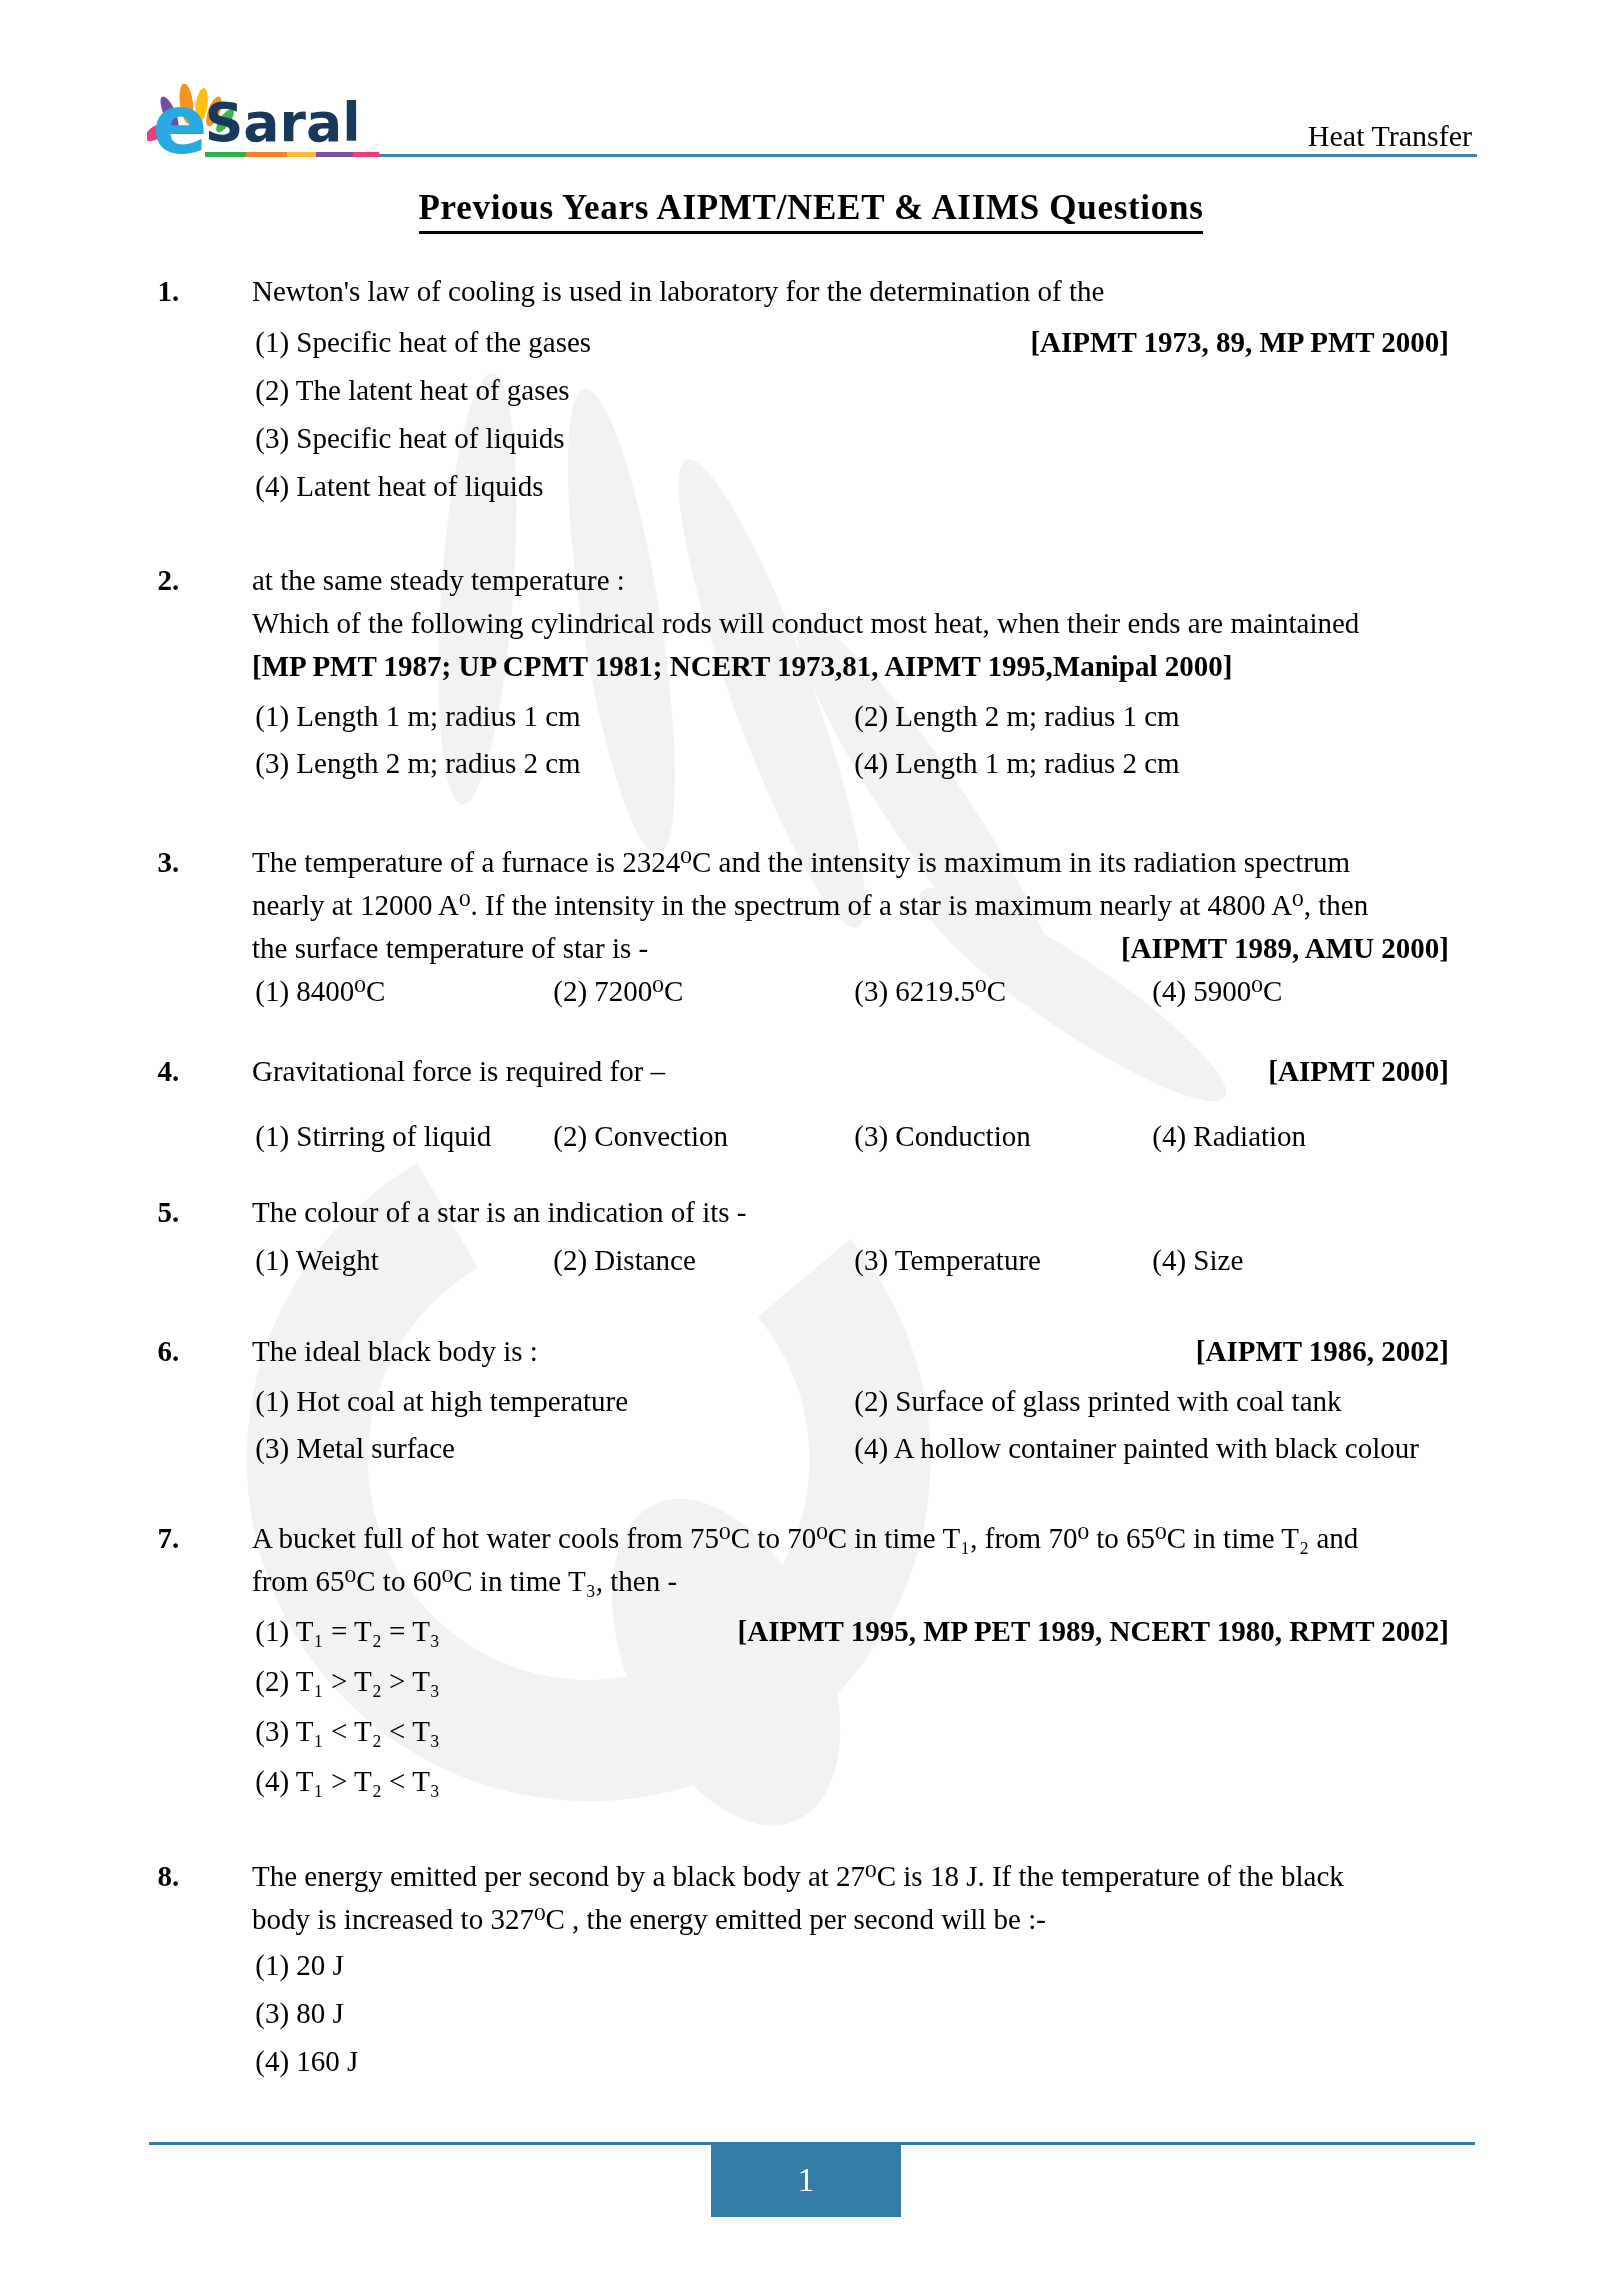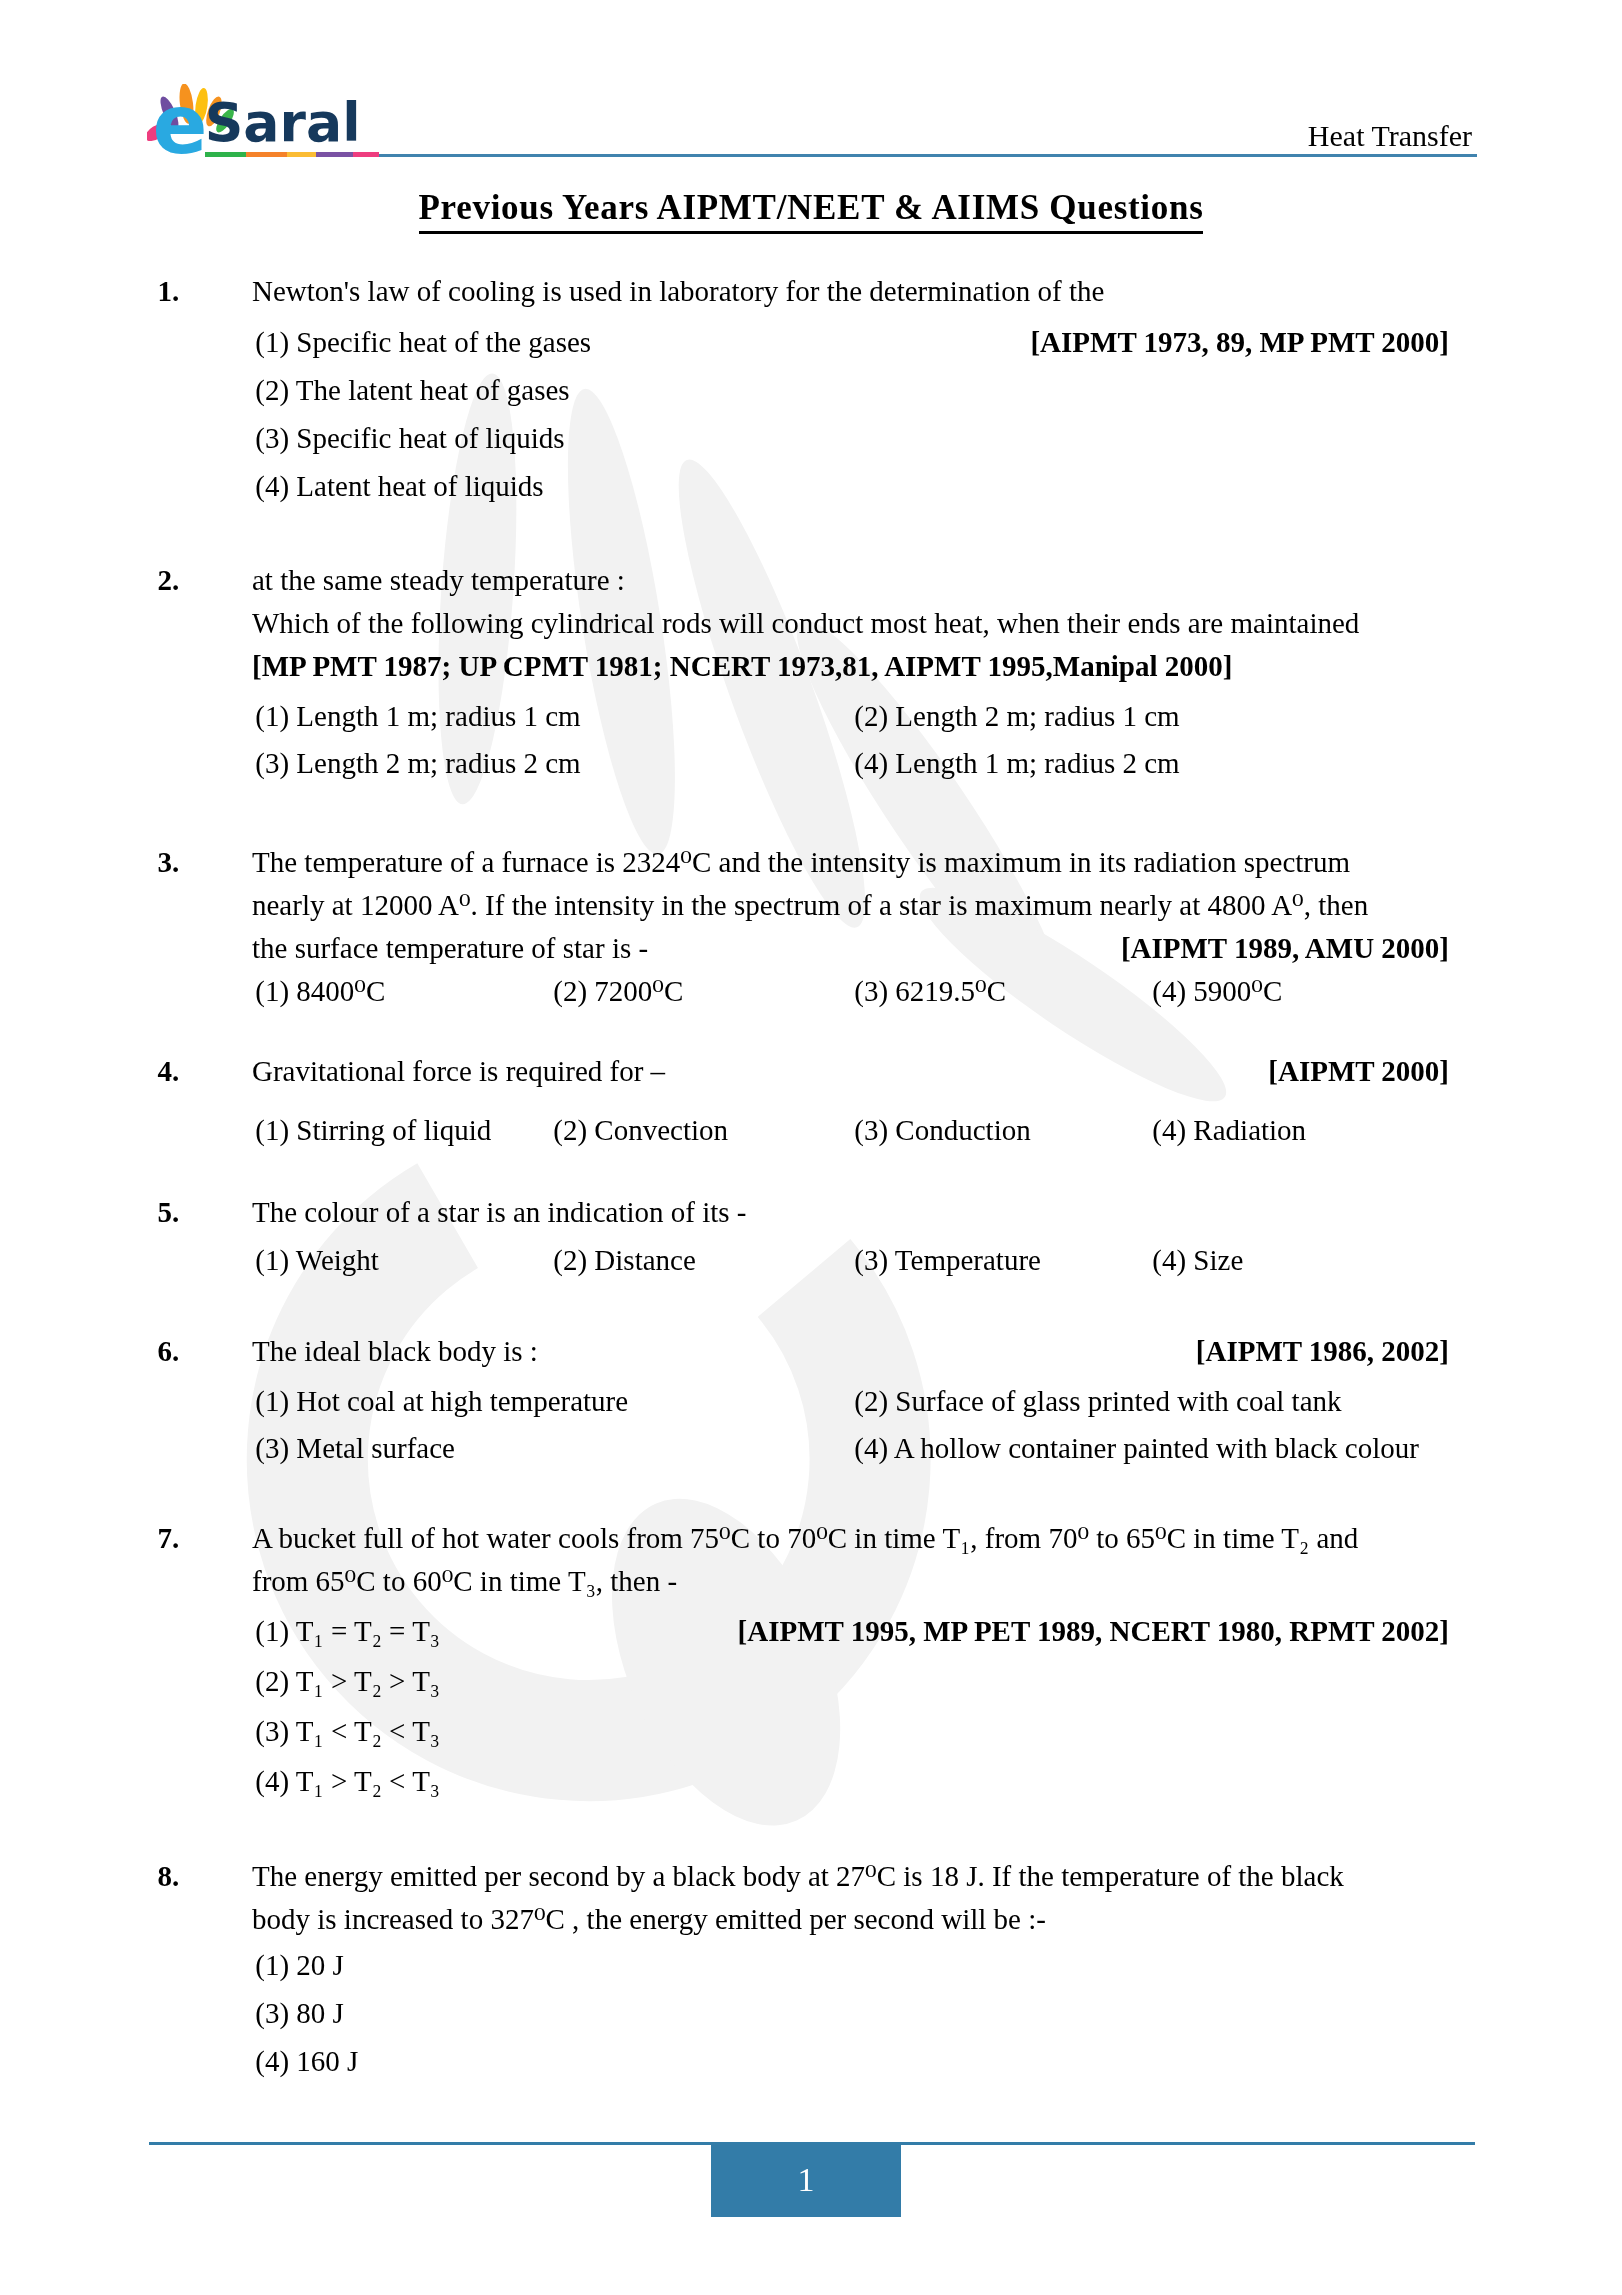--- a/index.html
+++ b/index.html
@@ -140,21 +140,21 @@
     </div>
   </div>
 
   <div class="q" style="top:1050px">
     <div class="qnum">4.</div>
     <div class="qbody">
       <div class="qline flexline">
         <span>Gravitational force is required for –</span>
         <span class="cite">[AIPMT 2000]</span>
       </div>
-      <div class="grid4" style="margin-top:16px">
+      <div class="grid4" style="margin-top:22px">
         <span>(1) Stirring of liquid</span>
         <span>(2) Convection</span>
         <span>(3) Conduction</span>
         <span>(4) Radiation</span>
       </div>
     </div>
   </div>
 
   <div class="q" style="top:1191px">
     <div class="qnum">5.</div>

